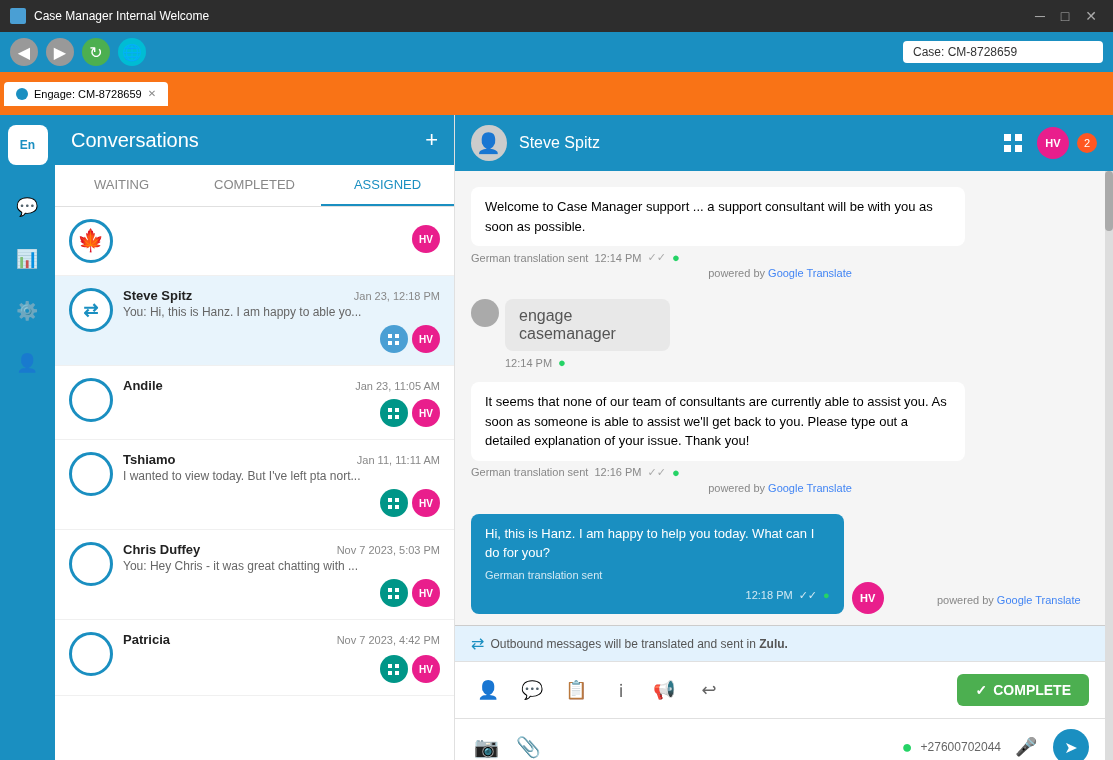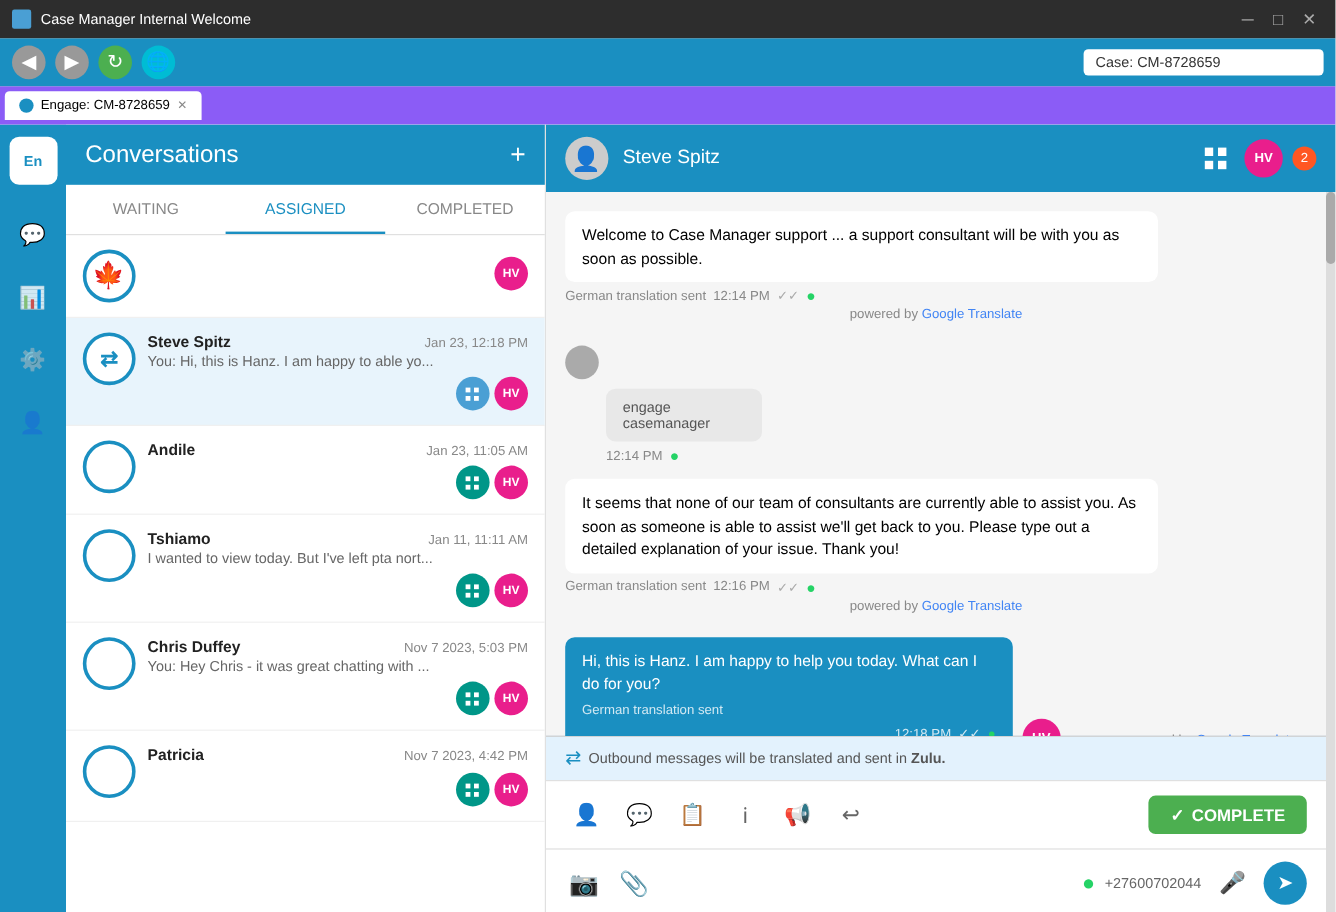--- a/index.html
+++ b/index.html
@@ -39,22 +39,22 @@
       background: white;
       border-radius: 4px;
       padding: 4px 10px;
       font-size: 12px;
       color: #333;
       min-width: 200px;
     }
 
     
     .tab-bar {
-      background: #8b5cf6;
-      height: 32px;
+      background: #f97316;
+      height: 43px;
       display: flex;
       align-items: center;
       padding: 0 4px;
       gap: 4px;
     }
     .browser-tab {
       background: white;
       border-radius: 4px 4px 0 0;
       padding: 4px 12px;
       font-size: 11px;
@@ -307,25 +307,24 @@
       font-size: 11px;
       color: #888;
       text-align: center;
       padding: 2px 0 8px;
     }
     .google-translate span { color: #4285f4; font-weight: 500; }
     .system-msg {
       background: #e8e8e8;
       border-radius: 8px;
       padding: 8px 14px;
-      font-size: 12px;
+      font-size: 16px;
       color: #555;
       align-self: center;
       max-width: 90%;
-      margin-top: 36px;
     }
     .agent-msg { display: flex; gap: 6px; align-items: flex-start; }
     .agent-msg-avatar {
       width: 28px;
       height: 28px;
       border-radius: 50%;
       background: #aaa;
       flex-shrink: 0;
     }
 
@@ -492,22 +491,22 @@
   </div>
 
   <div class="conversations-panel">
     <div class="conversations-header">
       <span class="conversations-title">Conversations</span>
       <span class="conversations-add">+</span>
     </div>
 
     <div class="conv-tabs">
       <div class="conv-tab">WAITING</div>
+      <div class="conv-tab">COMPLETED</div>
       <div class="conv-tab active">ASSIGNED</div>
-      <div class="conv-tab">COMPLETED</div>
     </div>
 
     <div class="conv-list">
 
       <div class="conv-item">
         <div class="conv-avatar blue-circle">
           <span style="font-size:22px;">🍁</span>
         </div>
         <div class="conv-info">
           <div class="conv-badges">

